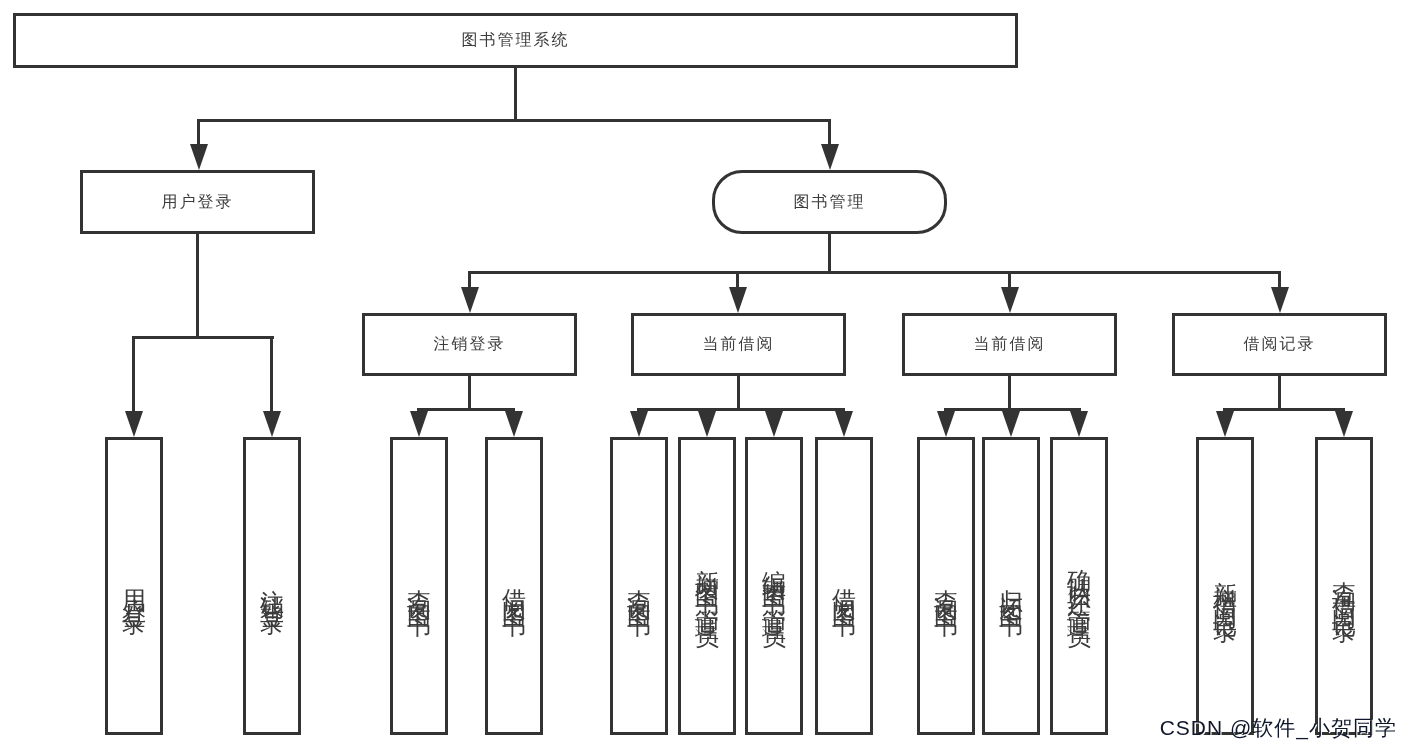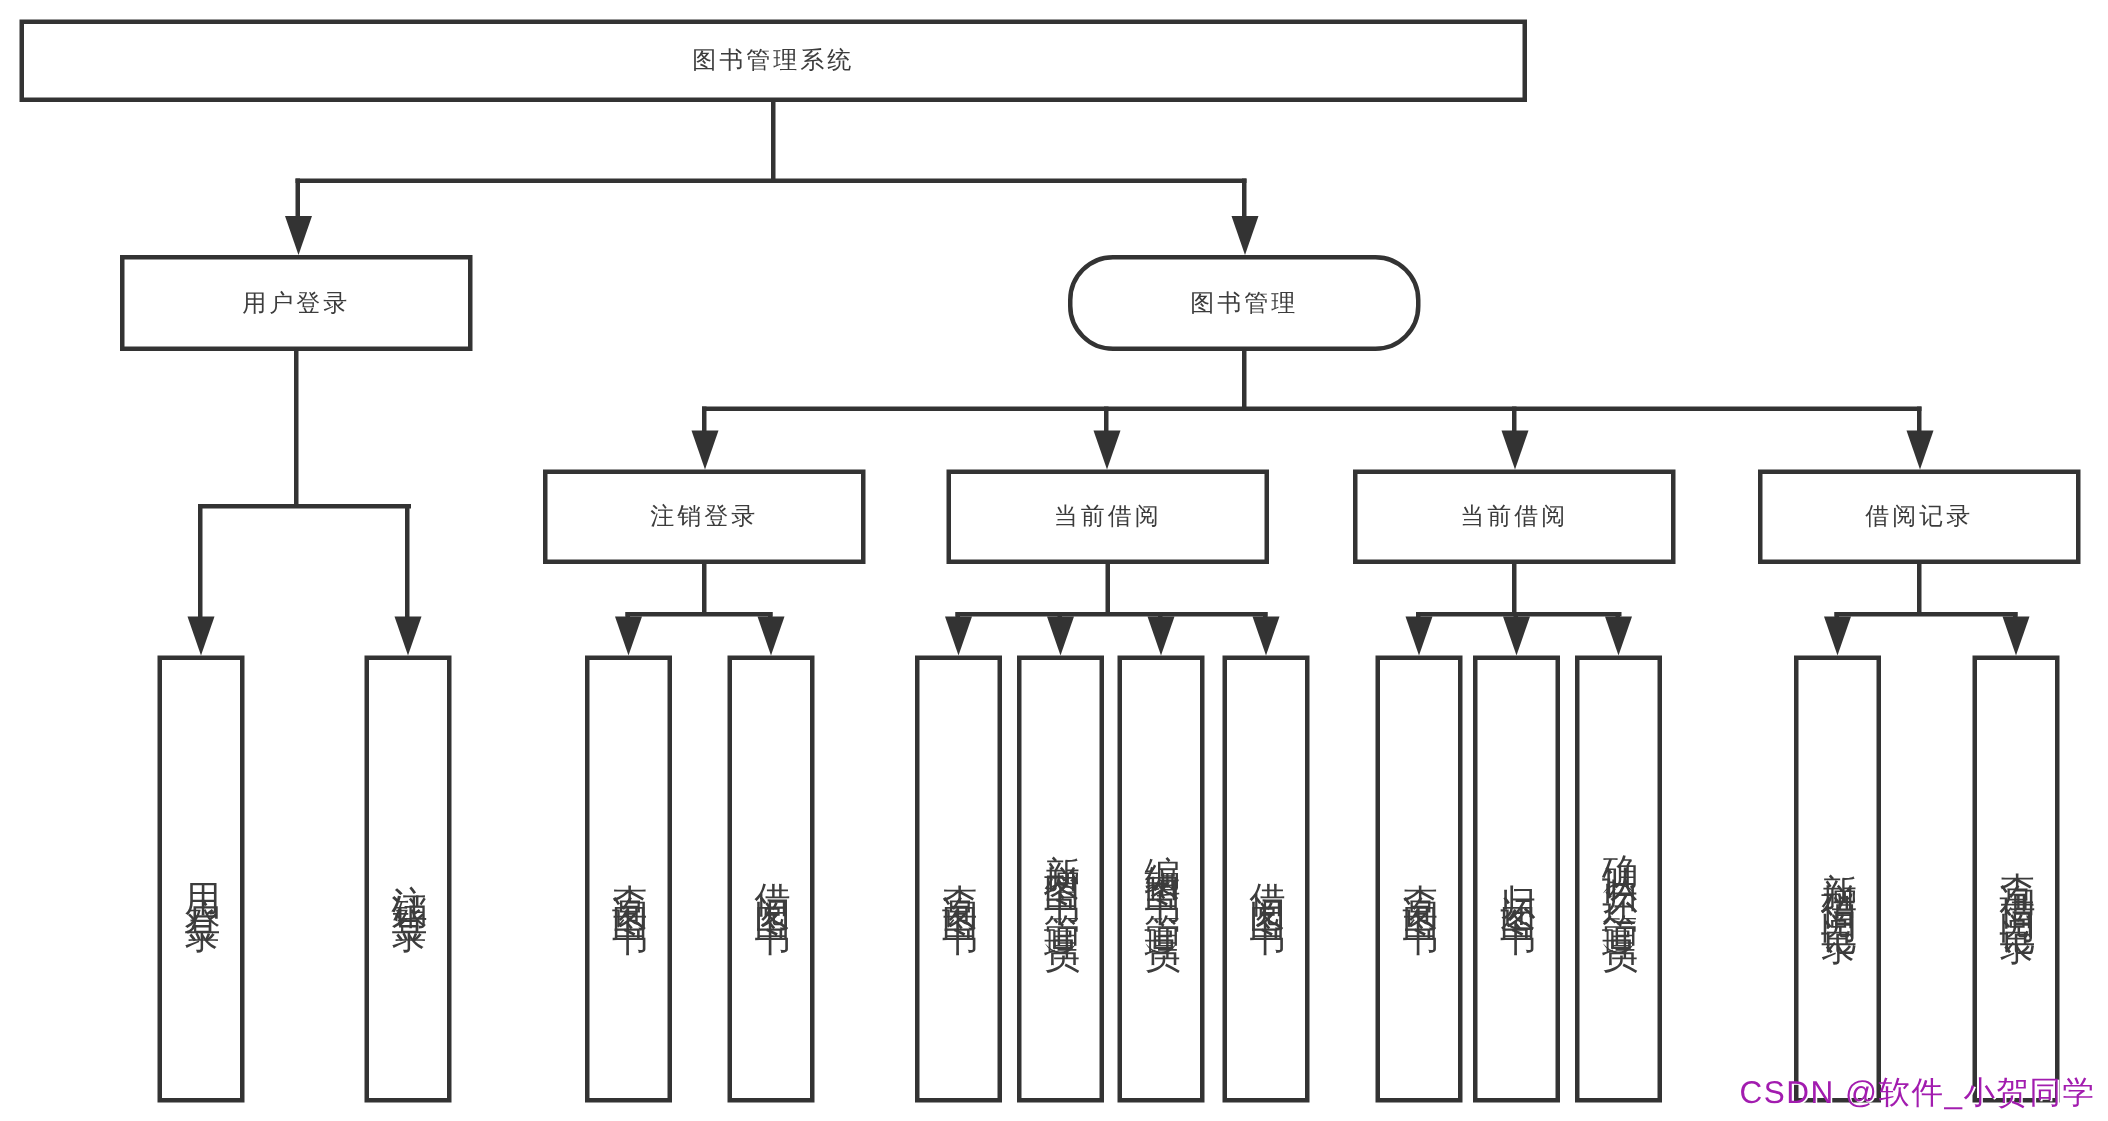--- a/index.html
+++ b/index.html
@@ -42,21 +42,21 @@
   #l-query2{left:610px;}
   #l-add{left:678px;}
   #l-edit{left:745px;}
   #l-borrow2{left:815px;}
   #l-query3{left:917px;}
   #l-return{left:982px;}
   #l-confirm{left:1050px;}
   #l-addrec{left:1196px;}
   #l-queryrec{left:1315px;}
   #watermark{
-    position:absolute;right:8px;bottom:5px;color:#a21caf;font-size:21px;
+    position:absolute;right:8px;bottom:5px;color:#0f172a;font-size:21px;
     letter-spacing:1px;text-shadow:1px 1px 0 #ffffff;
   }
 </style>
 </head>
 <body>
 
 <div id="stage">
 
   <div class="box" id="n-root">图书管理系统</div>
 

